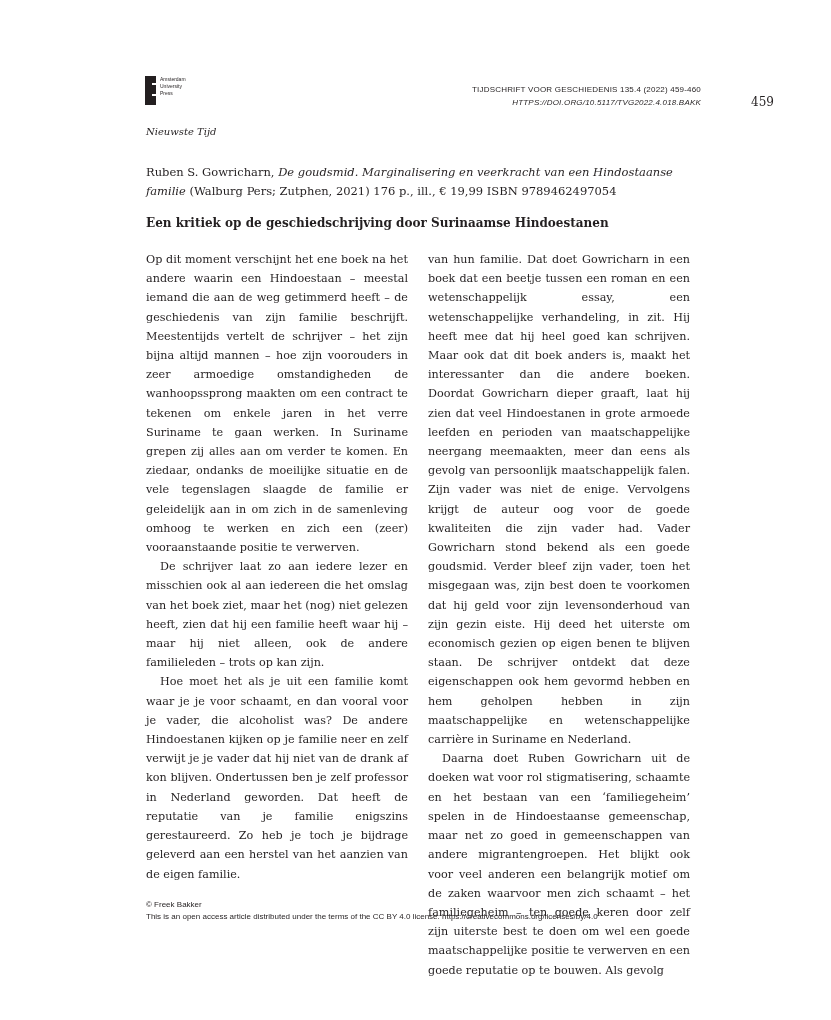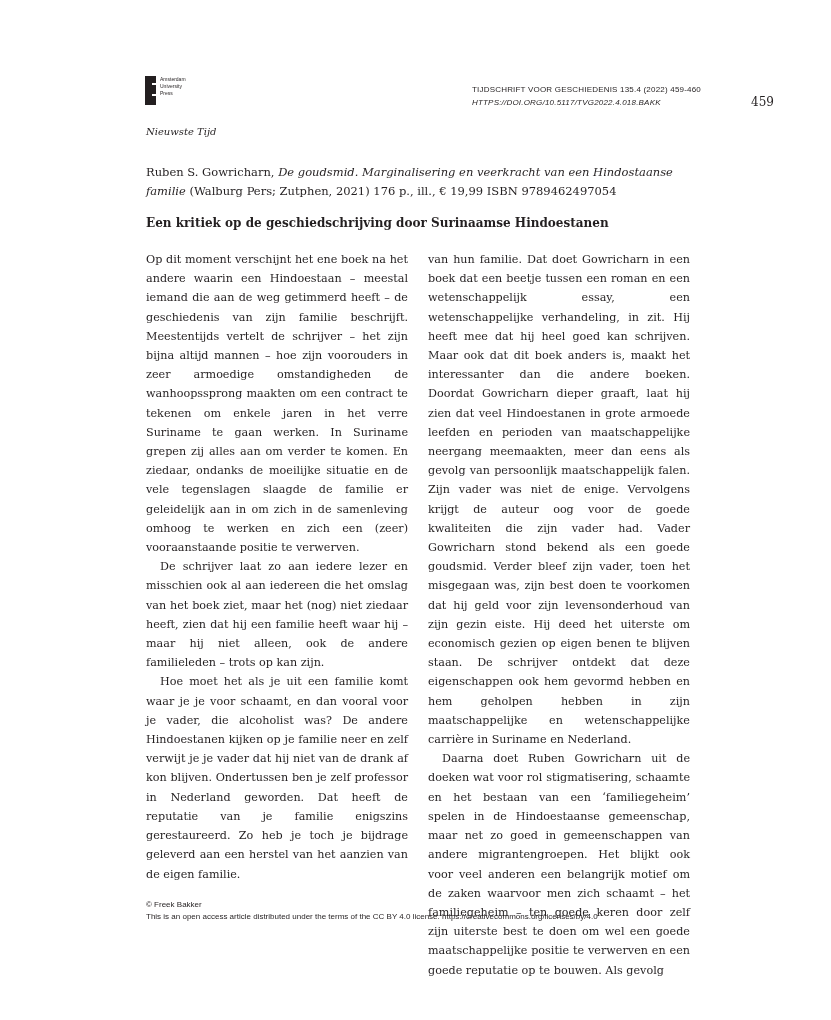--- a/index.html
+++ b/index.html
@@ -2,21 +2,21 @@
 <html><head>
 <meta charset="utf-8">
 <style>
   html, body { margin: 0; padding: 0; background: #ffffff; }
   body { width: 831px; height: 1020px; position: relative; overflow: hidden; color: #231f20; font-family: "DejaVu Serif", serif; }
   .logo { position: absolute; left: 145px; top: 76px; display: flex; align-items: flex-start; }
   .logo-mark { width: 11px; height: 29px; background: #231f20; position: relative; }
   .logo-mark::before, .logo-mark::after { content: ""; position: absolute; right: 0; width: 4px; height: 2px; background: #fff; }
   .logo-mark::before { top: 7px; } .logo-mark::after { top: 18px; }
   .logo-text { margin-left: 4px; font-family: "Liberation Sans", sans-serif; font-size: 5px; line-height: 7px; color: #231f20; }
-  .journal { position: absolute; right: 130px; top: 83px; text-align: left; font-family: "Liberation Sans", sans-serif; font-size: 8px; line-height: 13px; letter-spacing: 0.2px; }
+  .journal { position: absolute; right: 130px; top: 83px; text-align: right; font-family: "Liberation Sans", sans-serif; font-size: 8px; line-height: 13px; letter-spacing: 0.2px; }
   .journal .doi { font-style: italic; }
   .page-num { position: absolute; right: 57px; top: 95px; font-size: 12px; }
   .section { position: absolute; left: 146px; top: 126px; font-style: italic; font-size: 10px; }
   .citation { position: absolute; left: 146px; top: 163px; width: 540px; font-size: 11.5px; line-height: 19px; }
   .citation i { font-style: italic; }
   .review-title { position: absolute; left: 146px; top: 216px; font-weight: bold; font-size: 12px; text-align: center; }
   .col { position: absolute; top: 250px; width: 262px; font-size: 11.2px; line-height: 19.2px; text-align: justify; }
   .col-left { left: 146px; }
   .col-right { left: 428px; }
   .col p { margin: 0; }
@@ -44,21 +44,21 @@
 <div class="section">Nieuwste Tijd</div>
 
 <div class="citation">
   <span>Ruben S. Gowricharn, </span><i>De goudsmid. Marginalisering en veerkracht van een Hindostaanse familie</i><span> (Walburg Pers; Zutphen, 2021) 176 p., ill., € 19,99 ISBN 9789462497054</span>
 </div>
 
 <div class="review-title">Een kritiek op de geschiedschrijving door Surinaamse Hindoestanen</div>
 
 <div class="col col-left">
   <p>Op dit moment verschijnt het ene boek na het andere waarin een Hindoestaan – meestal iemand die aan de weg getimmerd heeft – de geschiedenis van zijn familie beschrijft. Meestentijds vertelt de schrijver – het zijn bijna altijd mannen – hoe zijn voorouders in zeer armoedige omstandigheden de wanhoopssprong maakten om een contract te tekenen om enkele jaren in het verre Suriname te gaan werken. In Suriname grepen zij alles aan om verder te komen. En ziedaar, ondanks de moeilijke situatie en de vele tegenslagen slaagde de familie er geleidelijk aan in om zich in de samenleving omhoog te werken en zich een (zeer) vooraanstaande positie te verwerven.</p>
-  <p class="indent">De schrijver laat zo aan iedere lezer en misschien ook al aan iedereen die het omslag van het boek ziet, maar het (nog) niet ziedaar heeft, zien dat hij een familie heeft waar hij – maar hij niet alleen, ook de andere familieleden – trots op kan zijn.</p>
+  <p class="indent">De schrijver laat zo aan iedere lezer en misschien ook al aan iedereen die het omslag van het boek ziet, maar het (nog) niet gelezen heeft, zien dat hij een familie heeft waar hij – maar hij niet alleen, ook de andere familieleden – trots op kan zijn.</p>
   <p class="indent">Hoe moet het als je uit een familie komt waar je je voor schaamt, en dan vooral voor je vader, die alcoholist was? De andere Hindoestanen kijken op je familie neer en zelf verwijt je je vader dat hij niet van de drank af kon blijven. Ondertussen ben je zelf professor in Nederland geworden. Dat heeft de reputatie van je familie enigszins gerestaureerd. Zo heb je toch je bijdrage geleverd aan een herstel van het aanzien van de eigen familie.</p>
 </div>
 
 <div class="col col-right">
   <p>van hun familie. Dat doet Gowricharn in een boek dat een beetje tussen een roman en een wetenschappelijk essay, een wetenschappelijke verhandeling, in zit. Hij heeft mee dat hij heel goed kan schrijven. Maar ook dat dit boek anders is, maakt het interessanter dan die andere boeken. Doordat Gowricharn dieper graaft, laat hij zien dat veel Hindoestanen in grote armoede leefden en perioden van maatschappelijke neergang meemaakten, meer dan eens als gevolg van persoonlijk maatschappelijk falen. Zijn vader was niet de enige. Vervolgens krijgt de auteur oog voor de goede kwaliteiten die zijn vader had. Vader Gowricharn stond bekend als een goede goudsmid. Verder bleef zijn vader, toen het misgegaan was, zijn best doen te voorkomen dat hij geld voor zijn levensonderhoud van zijn gezin eiste. Hij deed het uiterste om economisch gezien op eigen benen te blijven staan. De schrijver ontdekt dat deze eigenschappen ook hem gevormd hebben en hem geholpen hebben in zijn maatschappelijke en wetenschappelijke carrière in Suriname en Nederland.</p>
   <p class="indent">Daarna doet Ruben Gowricharn uit de doeken wat voor rol stigmatisering, schaamte en het bestaan van een ‘familiegeheim’ spelen in de Hindoestaanse gemeenschap, maar net zo goed in gemeenschappen van andere migrantengroepen. Het blijkt ook voor veel anderen een belangrijk motief om de zaken waarvoor men zich schaamt – het familiegeheim – ten goede keren door zelf zijn uiterste best te doen om wel een goede maatschappelijke positie te verwerven en een goede reputatie op te bouwen. Als gevolg</p>
 </div>
 
 <div class="footer">
   <div>© Freek Bakker</div>

